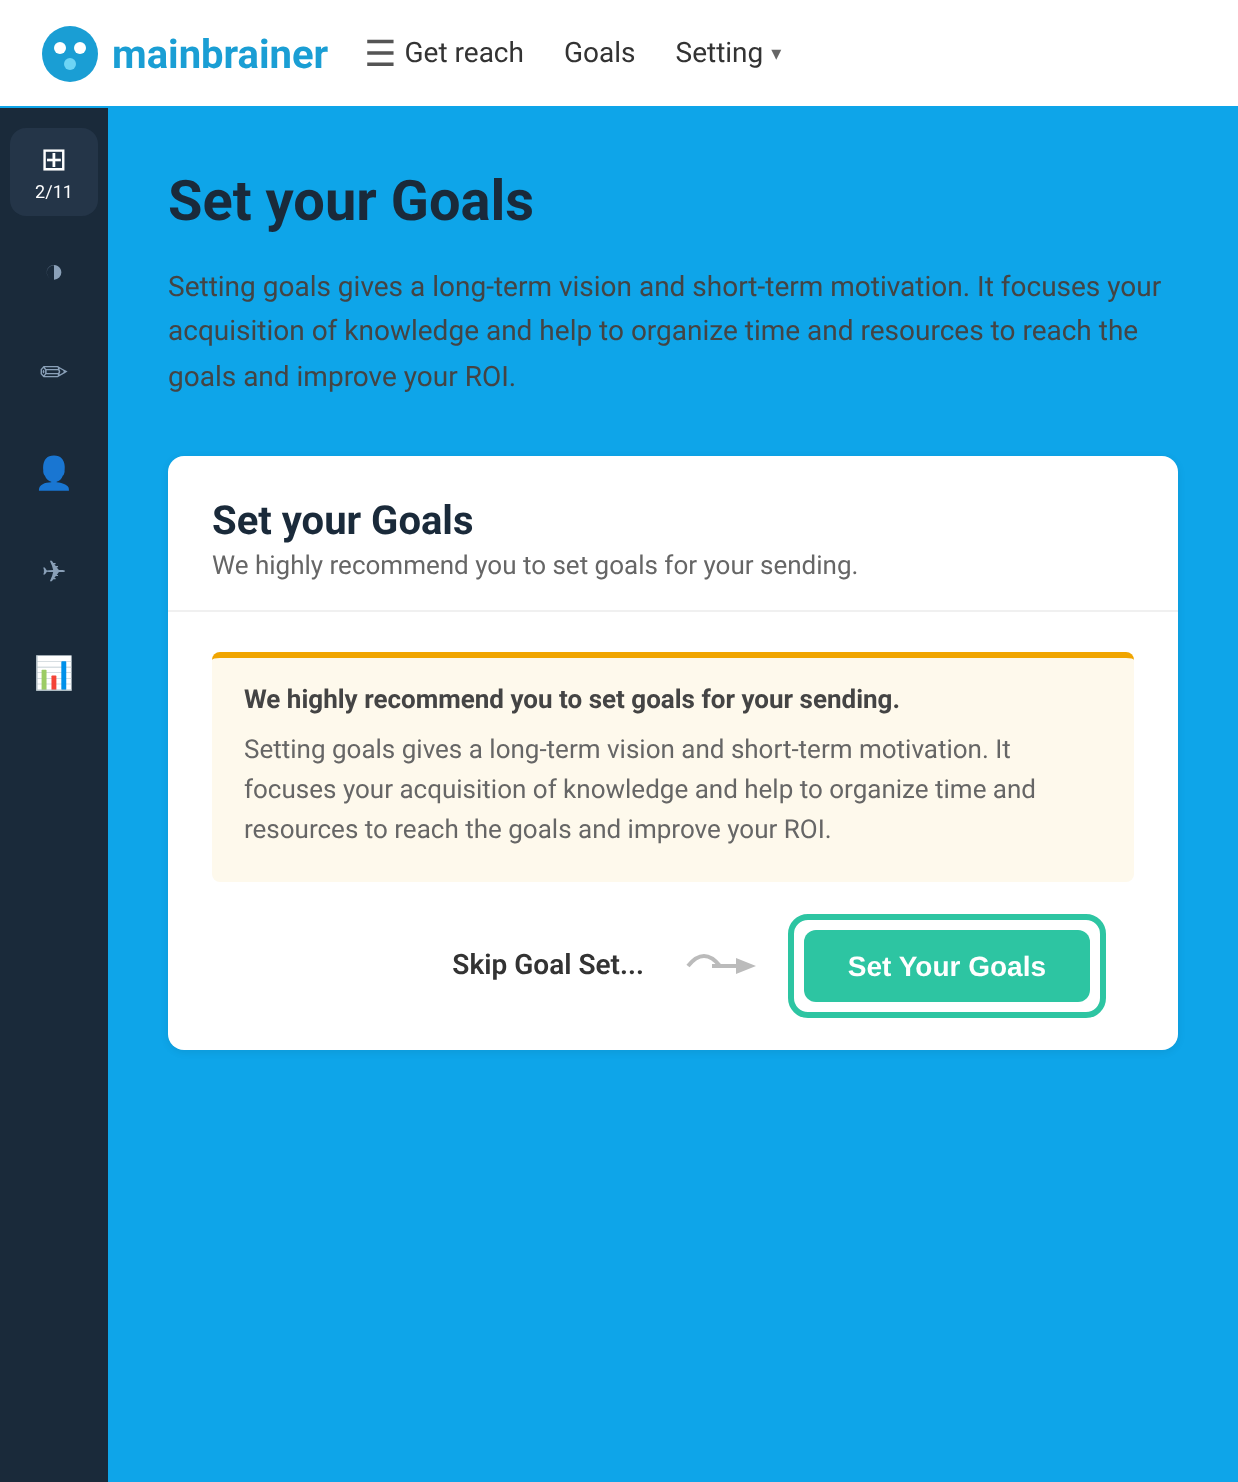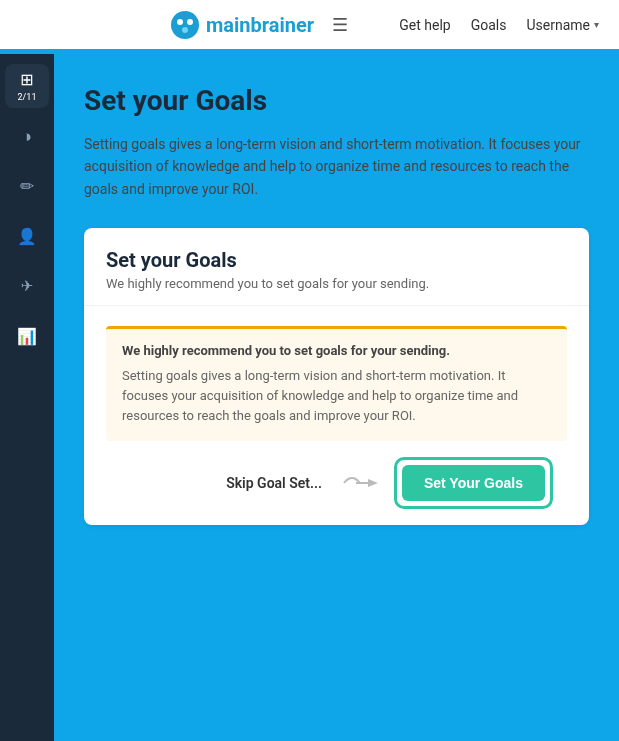--- a/index.html
+++ b/index.html
@@ -2,28 +2,27 @@
 <html><head>
   <meta charset="utf-8">
   <style>
     * { box-sizing: border-box; margin: 0; padding: 0; }
     body { font-family: -apple-system, BlinkMacSystemFont, 'Segoe UI', Roboto, sans-serif; background: #e8f0f8; width: 619px; height: 741px; overflow: hidden; }
 
     
     .header {
       display: flex;
       align-items: center;
-      justify-content: flex-end;
+      justify-content: flex-start;
       background: #fff;
       height: 54px;
       padding: 0 20px;
-      border-bottom: 5px solid #0ea5e9;
+      border-bottom: 1px solid #0ea5e9;
       position: relative;
       z-index: 10;
-      gap: 47px;
     }
     .header-left {
       display: flex;
       align-items: center;
       gap: 14px;
     }
     .logo {
       display: flex;
       align-items: center;
       gap: 6px;
@@ -237,24 +236,24 @@
         <circle cx="20" cy="12" r="3" fill="#fff"></circle>
         <circle cx="15" cy="20" r="3" fill="#6dd5f5"></circle>
       </svg>
       <span class="logo-text">
         <span>main</span><span style="color:#1a9ed4">brainer</span>
       </span>
     </div>
     <span class="hamburger">☰</span>
   </div>
   <nav class="header-right">
-    <a class="header-link">Get help</a>
+    <a class="header-link">Get reach</a>
     <a class="header-link">Goals</a>
     <div class="header-username">
-      <span>Username</span>
+      <span>Setting</span>
       <span class="chevron-down">▾</span>
     </div>
   </nav>
 </header>
 
 <div class="layout">
 
   <aside class="sidebar">
     <div class="sidebar-item active">
       <span style="font-size:16px;">⊞</span>

